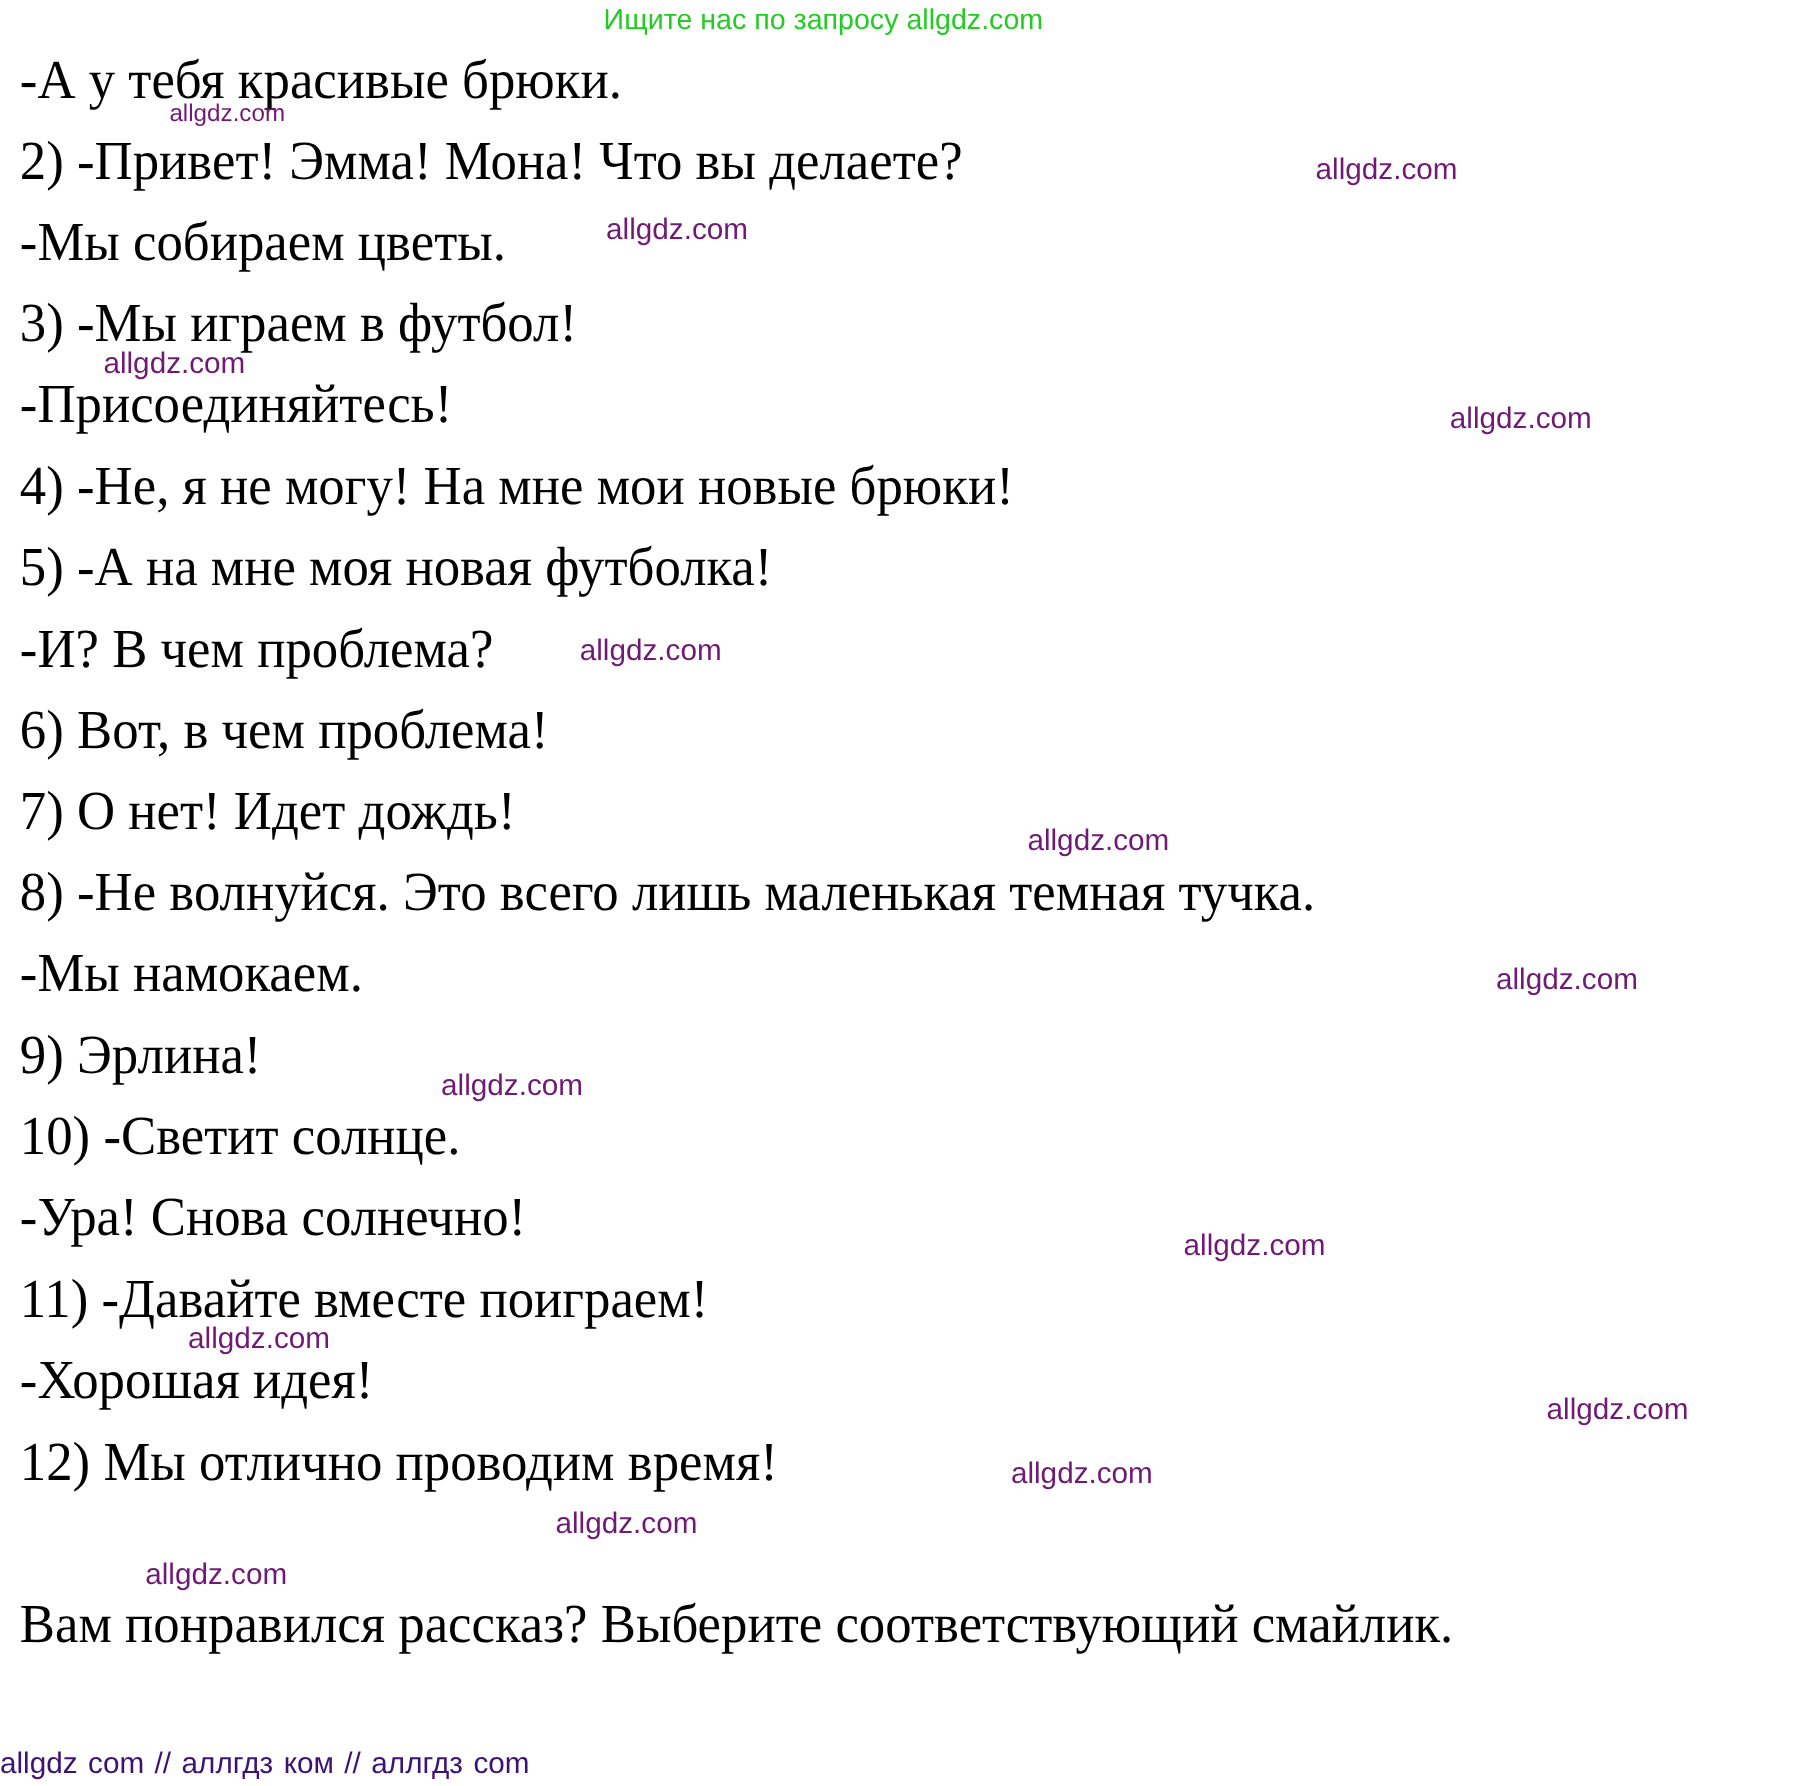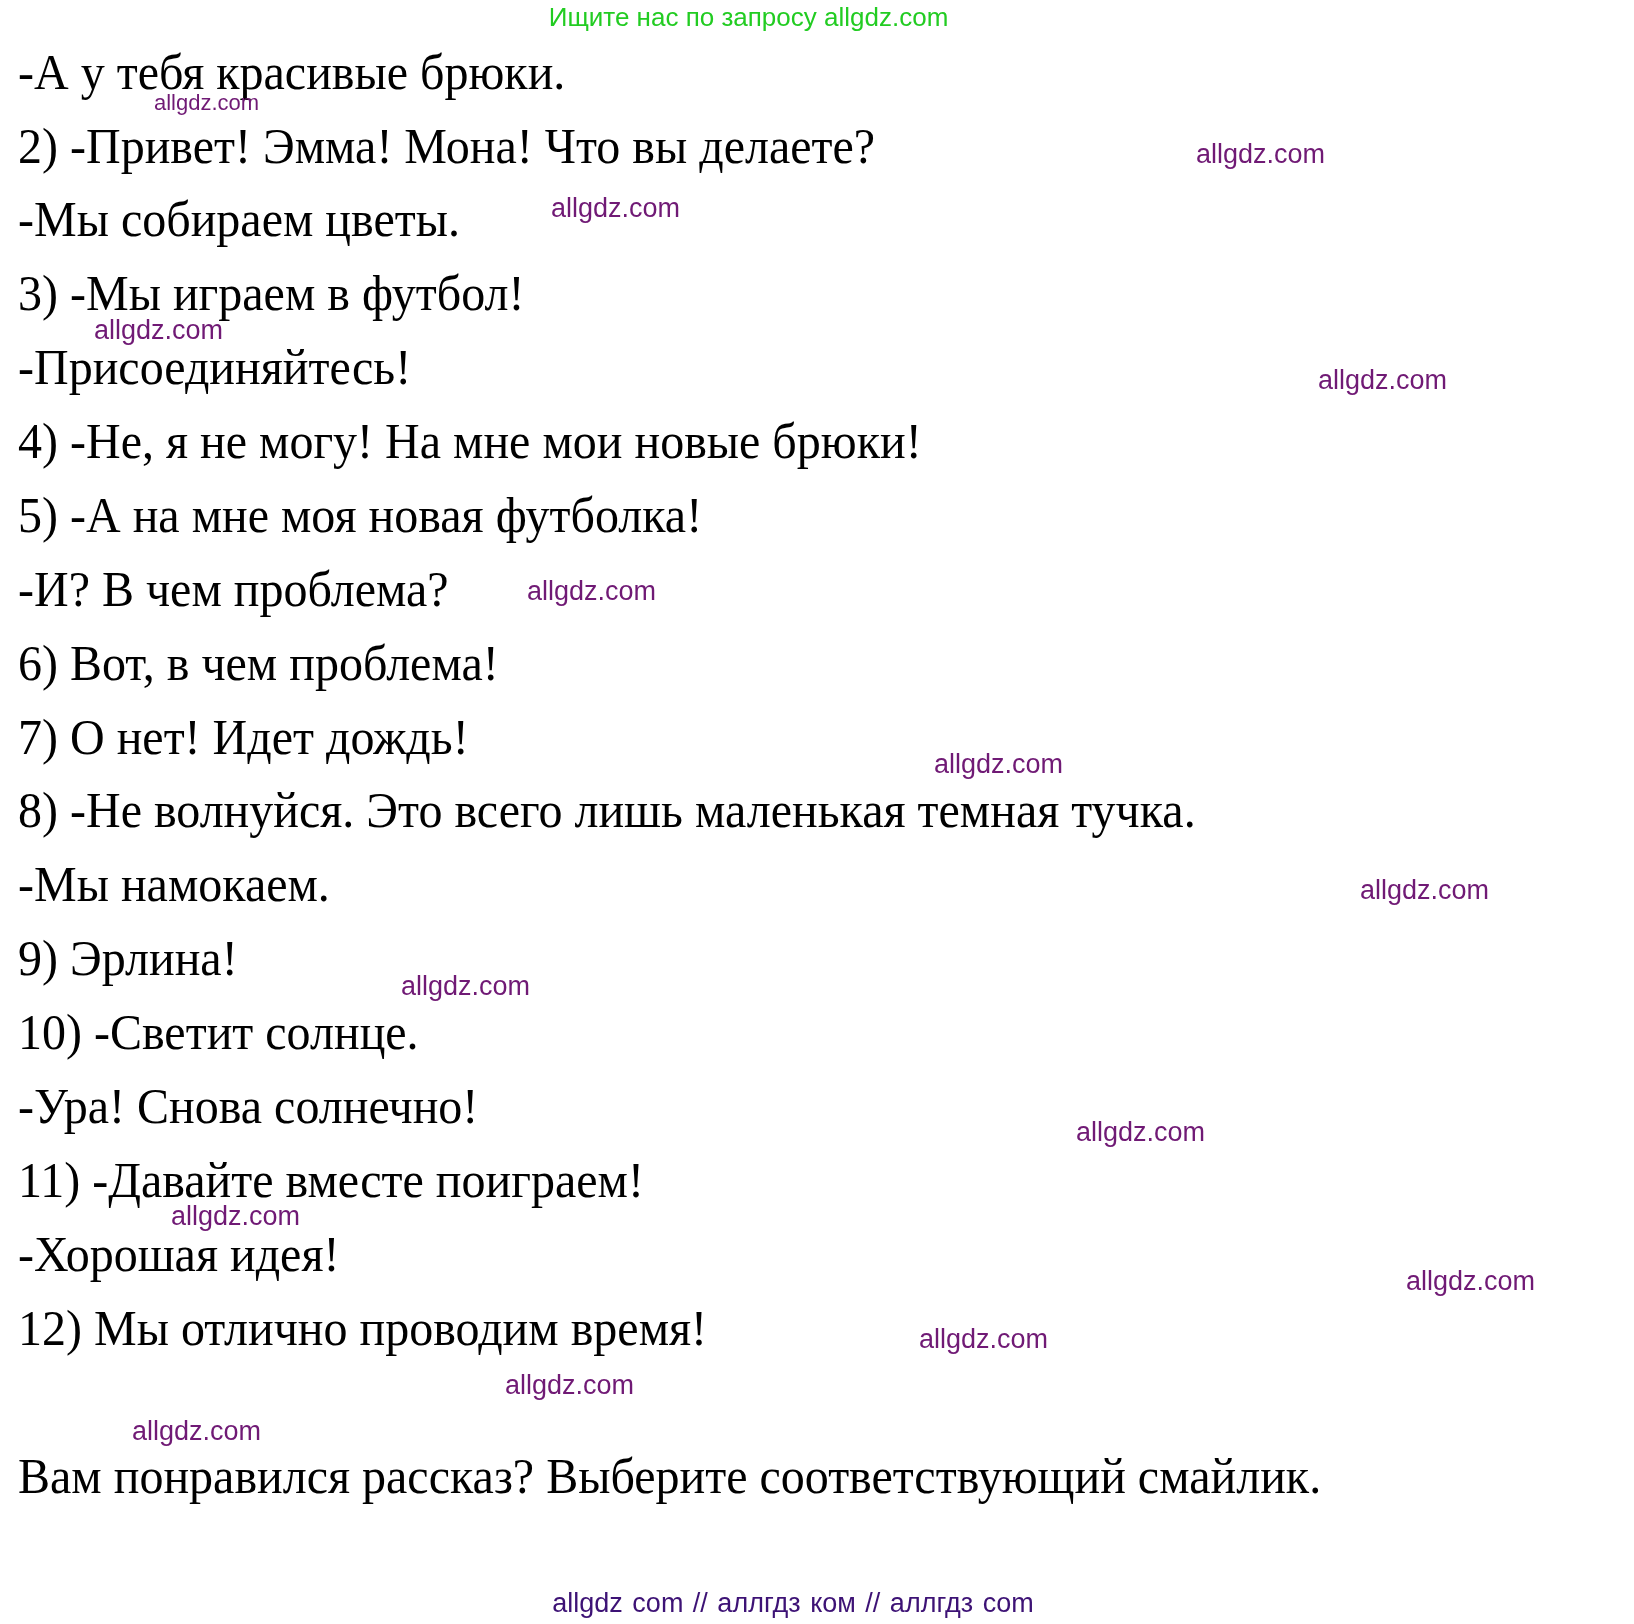--- a/index.html
+++ b/index.html
@@ -11,21 +11,21 @@
   .line {
     position: absolute; left: 18px; white-space: nowrap;
     font-family: "Liberation Serif", serif; font-size: 50px; color: #000;
     line-height: 1; transform: scaleX(0.96); transform-origin: left center;
   }
   .wm {
     position: absolute; white-space: nowrap;
     font-family: "Liberation Sans", sans-serif; font-size: 27px; color: #701a75;
   }
   .footer {
-    position: absolute; left: 0; top: 1588px; width: 1586px; text-align: center;
+    position: absolute; left: 0; top: 1588px; width: 1586px; 
     font-family: "Liberation Sans", sans-serif; font-size: 27px; color: #3d1275;
     word-spacing: 2px;
   }
 </style>
 </head>
 <body>
 
 <div class="header">Ищите нас по запросу allgdz.com</div>
 
 <div class="line" style="top:47px">-А у тебя красивые брюки.</div>

